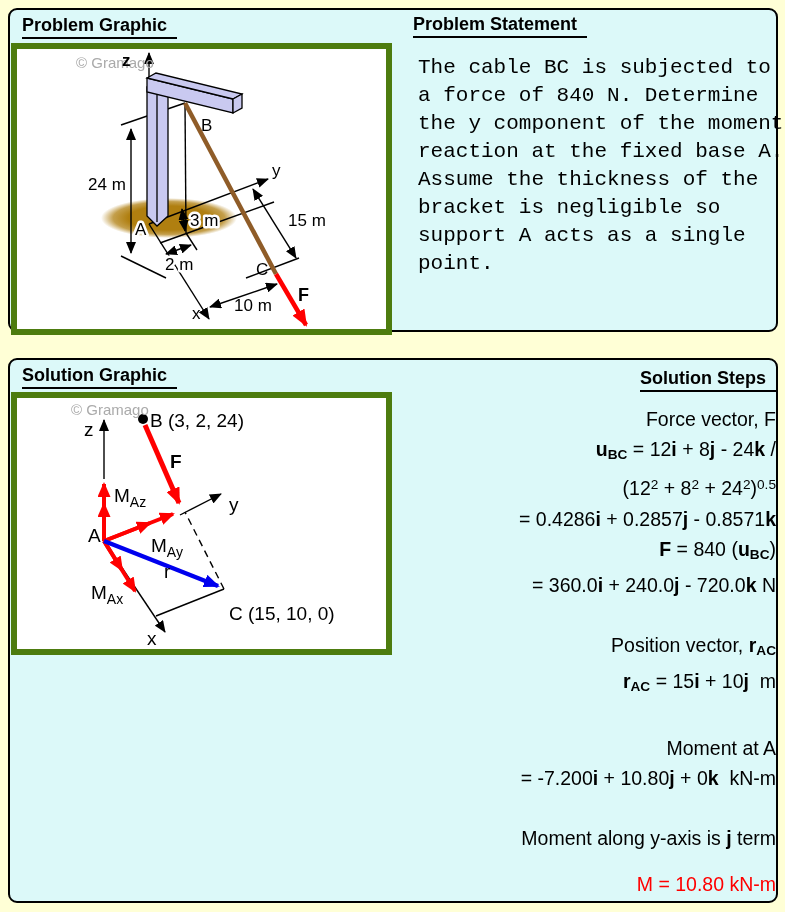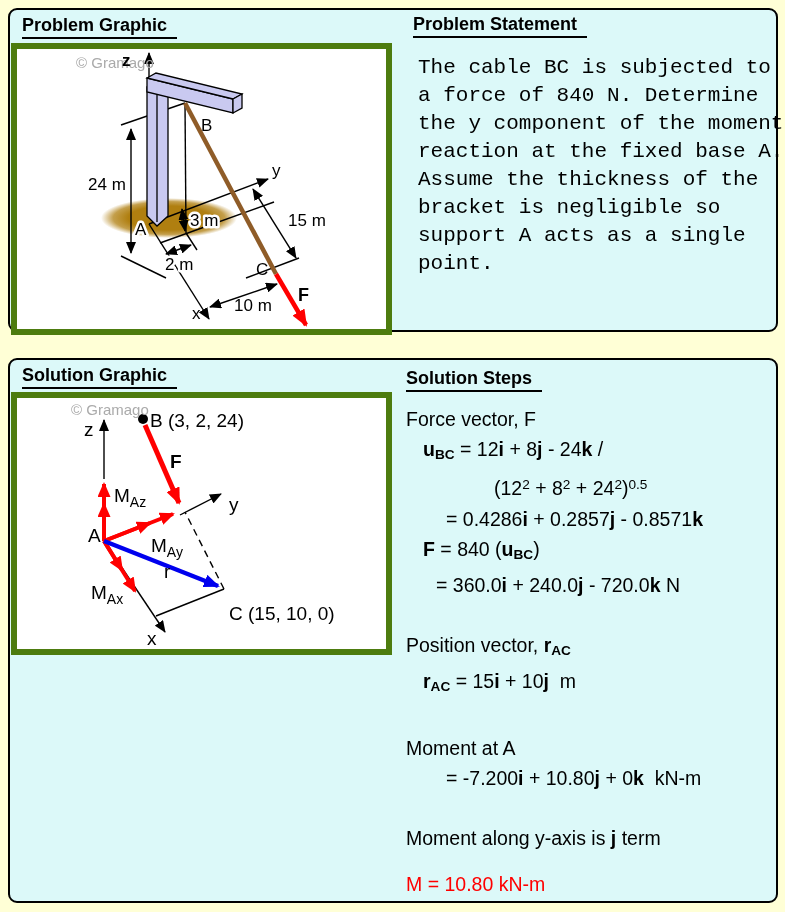--- a/index.html
+++ b/index.html
@@ -8,21 +8,21 @@
     background:#FFFFD6;
     font-family:"Liberation Sans",sans-serif;
     color:#000;
     overflow:hidden;
   }
   .panel{
     position:absolute;left:8px;width:766px;
     background:#DCF9F9;border:2px solid #000;border-radius:9px;
   }
   #panel-problem{top:8px;height:320px;}
-  #panel-solution{top:358px;height:541px;}
+  #panel-solution{top:358px;height:541px;text-align:right;}
   .panel-heading{
     position:absolute;font-size:18px;font-weight:bold;line-height:20px;
     border-bottom:2px solid #000;padding:0 10px 2px 0;
   }
   .gbox{
     position:absolute;background:#fff;border:6px solid #4d7c0f;
   }
   #problem-gbox{left:1px;top:33px;width:369px;height:280px;}
   #solution-gbox{left:1px;top:32px;width:369px;height:251px;}
   .statement{position:absolute;left:403px;top:4px;width:374px;}

